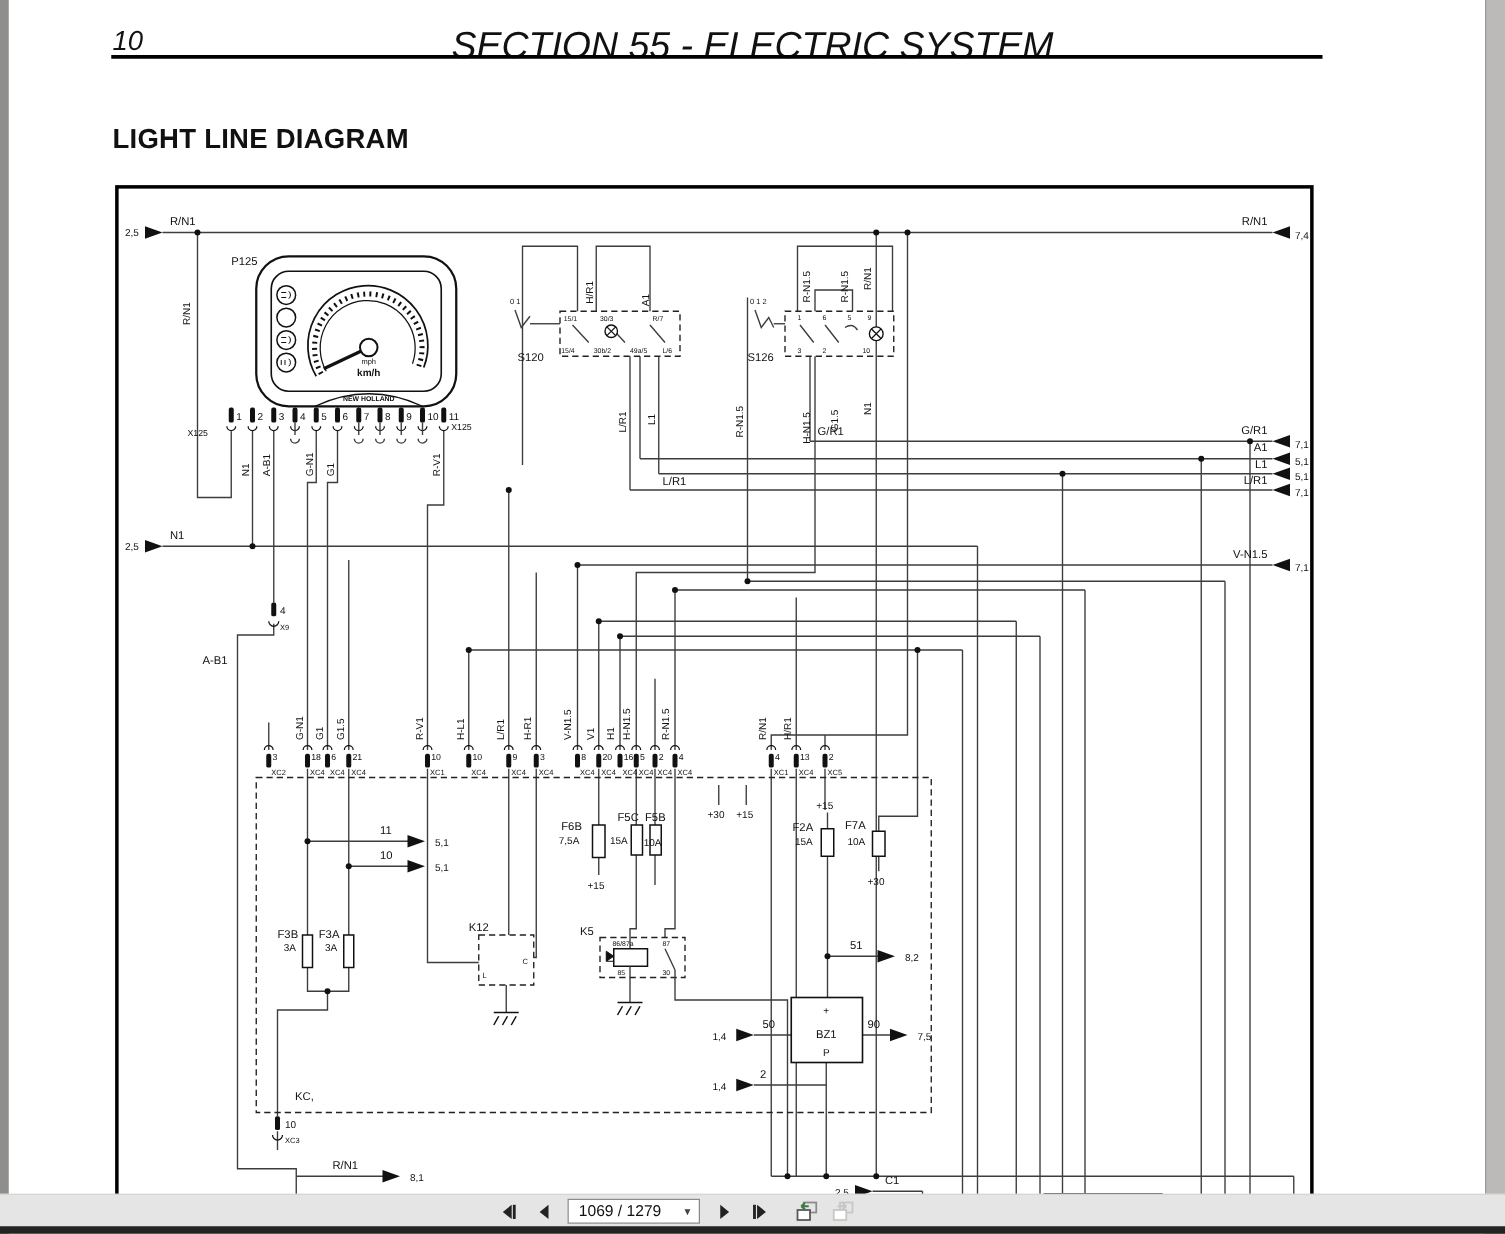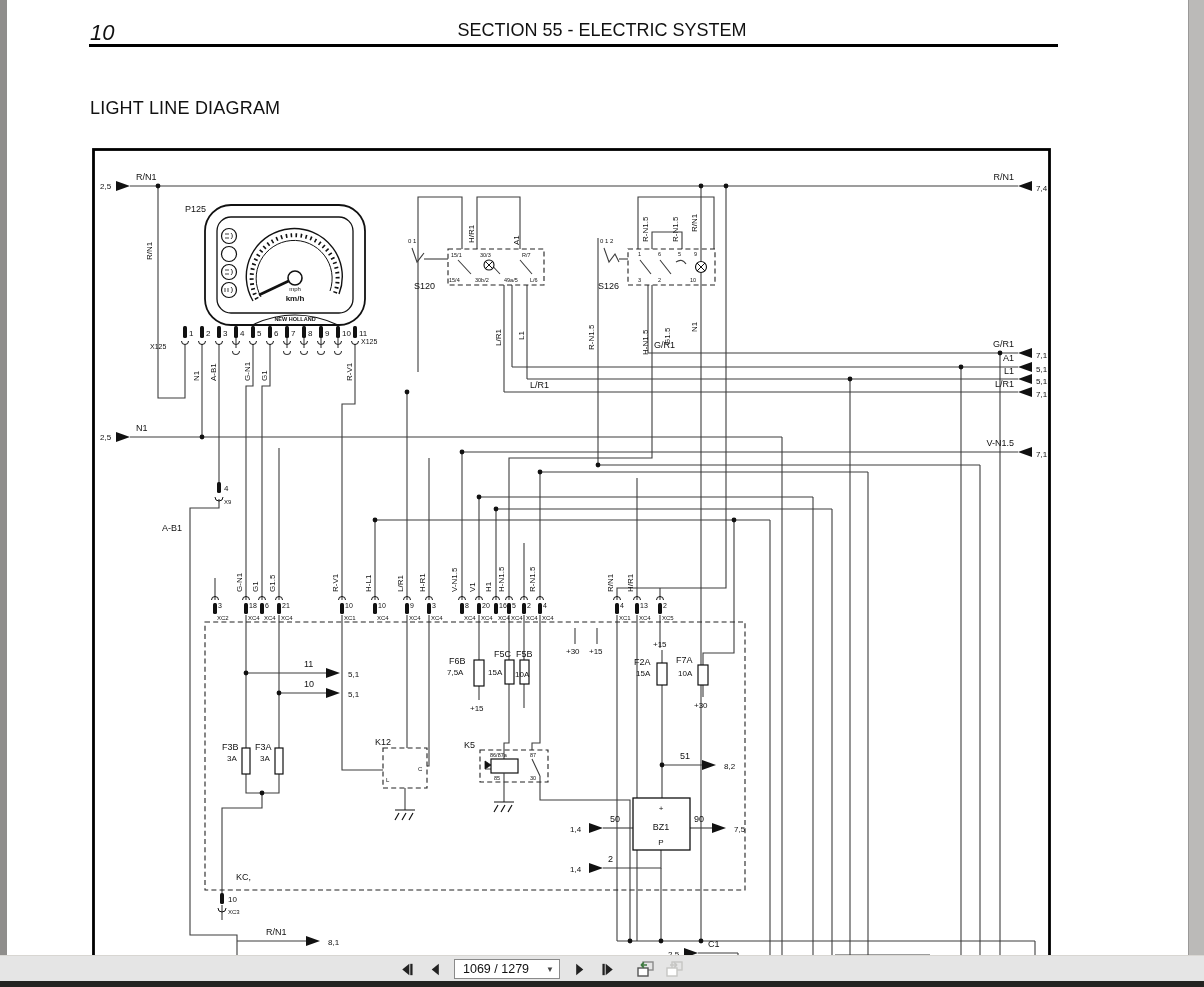--- a/index.html
+++ b/index.html
@@ -1,23 +1,23 @@
 <!DOCTYPE html>
 <html><head>
 <meta charset="utf-8">
 <style>
   html,body{margin:0;padding:0}
   body{width:1204px;height:987px;position:relative;background:#fff;overflow:hidden;
        font-family:"Liberation Sans",sans-serif;color:#111}
   .edge-left{position:absolute;left:0;top:0;width:7px;height:987px;background:#8f8e8c}
   .edge-right{position:absolute;right:0;top:0;width:15px;height:987px;background:#bbbab8;border-left:1px solid #9a9998}
   .hdr-num{position:absolute;left:90px;top:20px;font-size:22px;font-style:italic}
-  .hdr-title{position:absolute;left:0;right:0;top:20px;text-align:center;font-size:18px;}
+  .hdr-title{position:absolute;left:0;right:0;top:20px;text-align:center;font-size:30px;font-style:italic}
   .hdr-rule{position:absolute;left:89px;top:44px;width:969px;border-bottom:3px solid #000}
-  .doc-heading{position:absolute;left:90px;top:98px;font-size:18px;font-weight:normal;letter-spacing:.2px}
+  .doc-heading{position:absolute;left:90px;top:98px;font-size:22px;font-weight:bold;letter-spacing:.2px}
   .diagram-wrap{position:absolute;left:92px;top:148px;width:960px;height:830px}
   svg{display:block}
   .w{fill:none;stroke:#3d3d3d;stroke-width:1.1}
   .dsh{fill:none;stroke:#222;stroke-width:1.1;stroke-dasharray:5 3.2}
   .arr{fill:#111;stroke:none}
   .dt{fill:#111;stroke:none}
   .pin{fill:#111;stroke:none}
   text{fill:#111;font-family:"Liberation Sans",sans-serif}
   .t9{font-size:9px}.t8{font-size:8px}.t7{font-size:7px}.t6{font-size:6px}.t5{font-size:5.5px}
   .mid{text-anchor:middle}.end{text-anchor:end}

